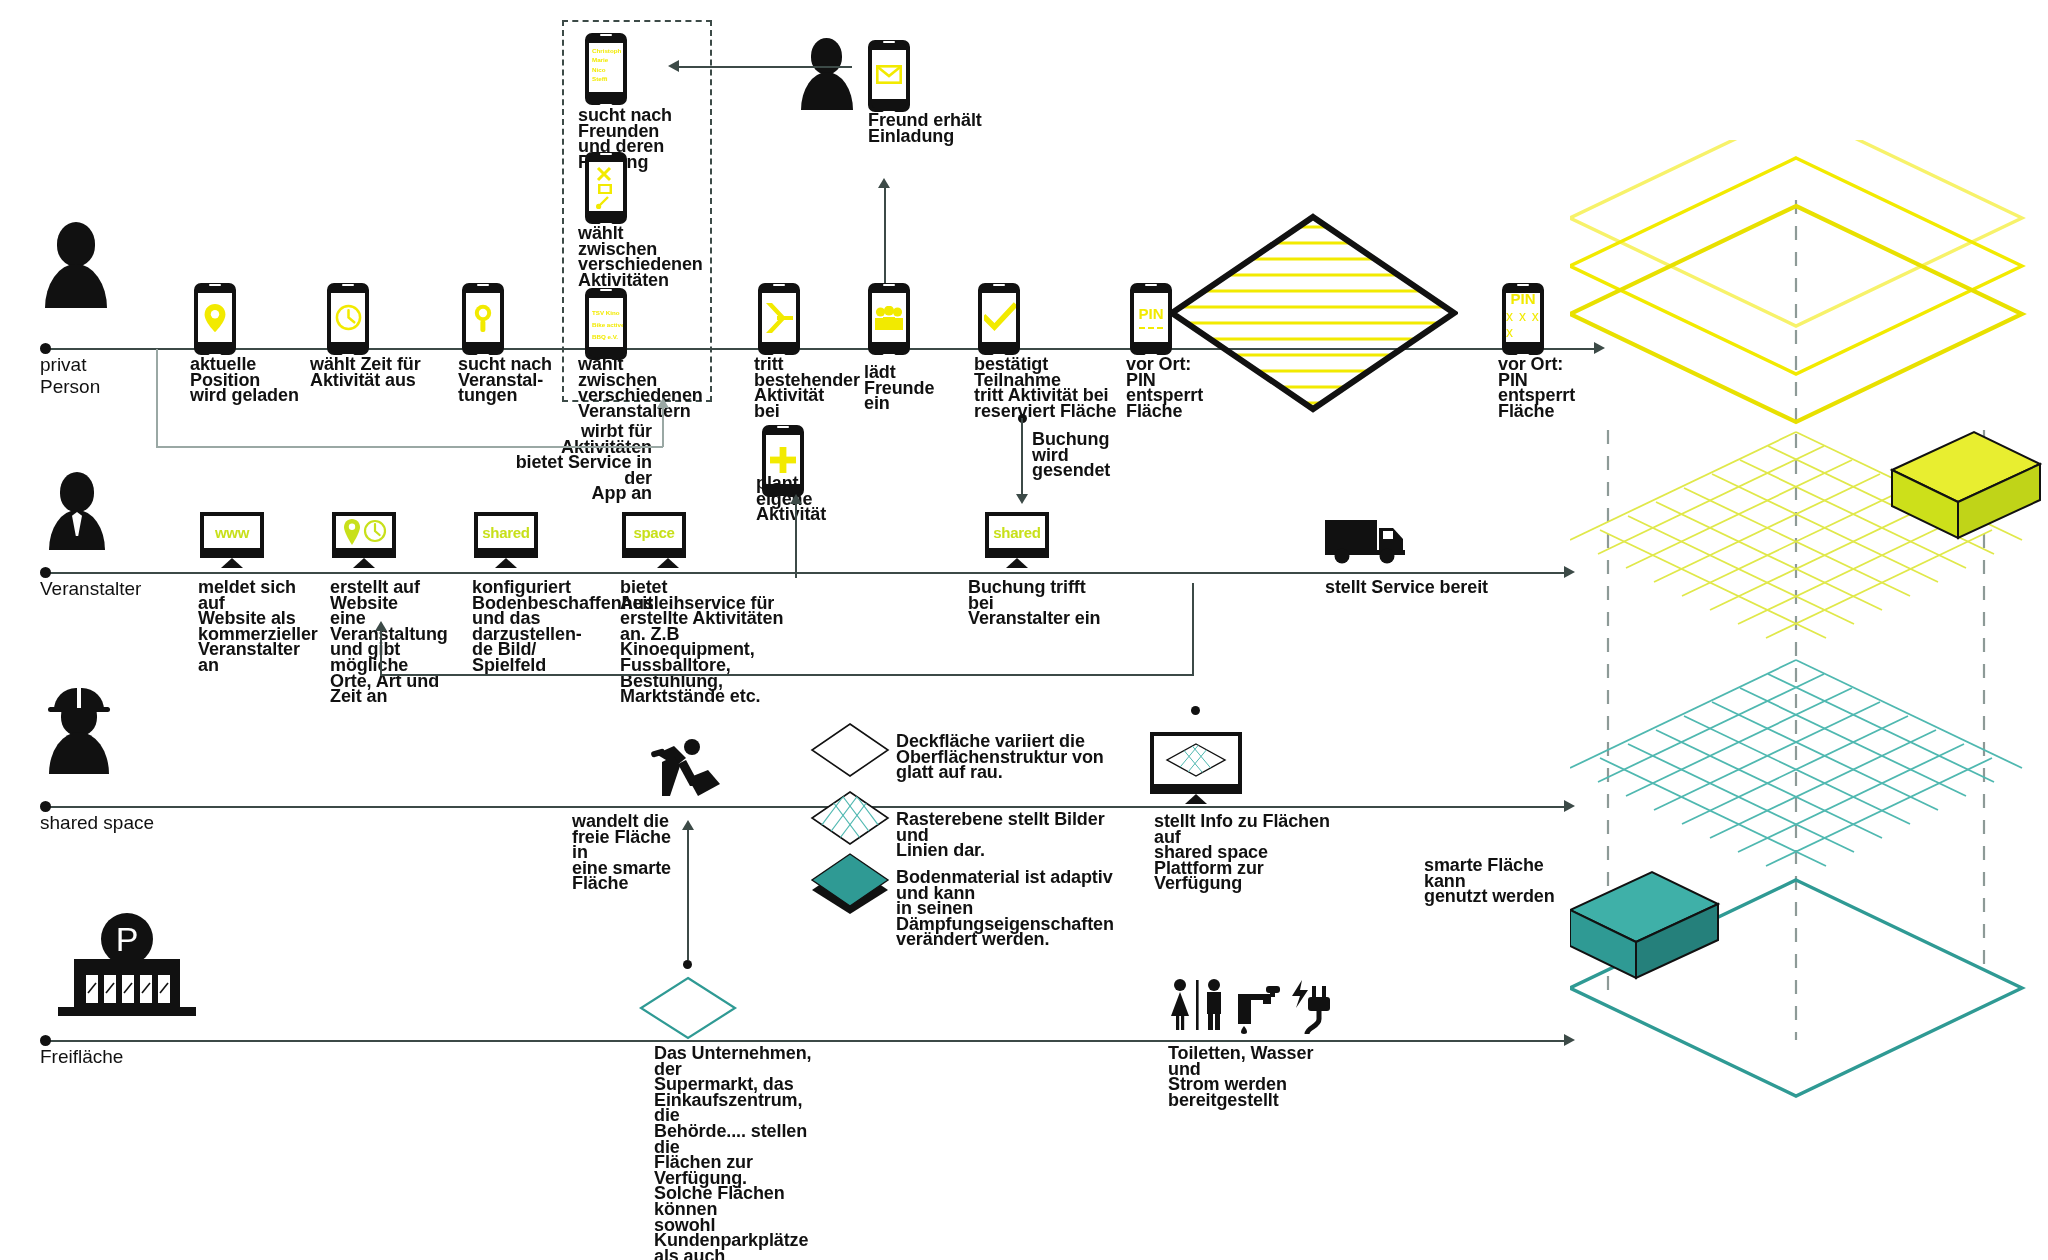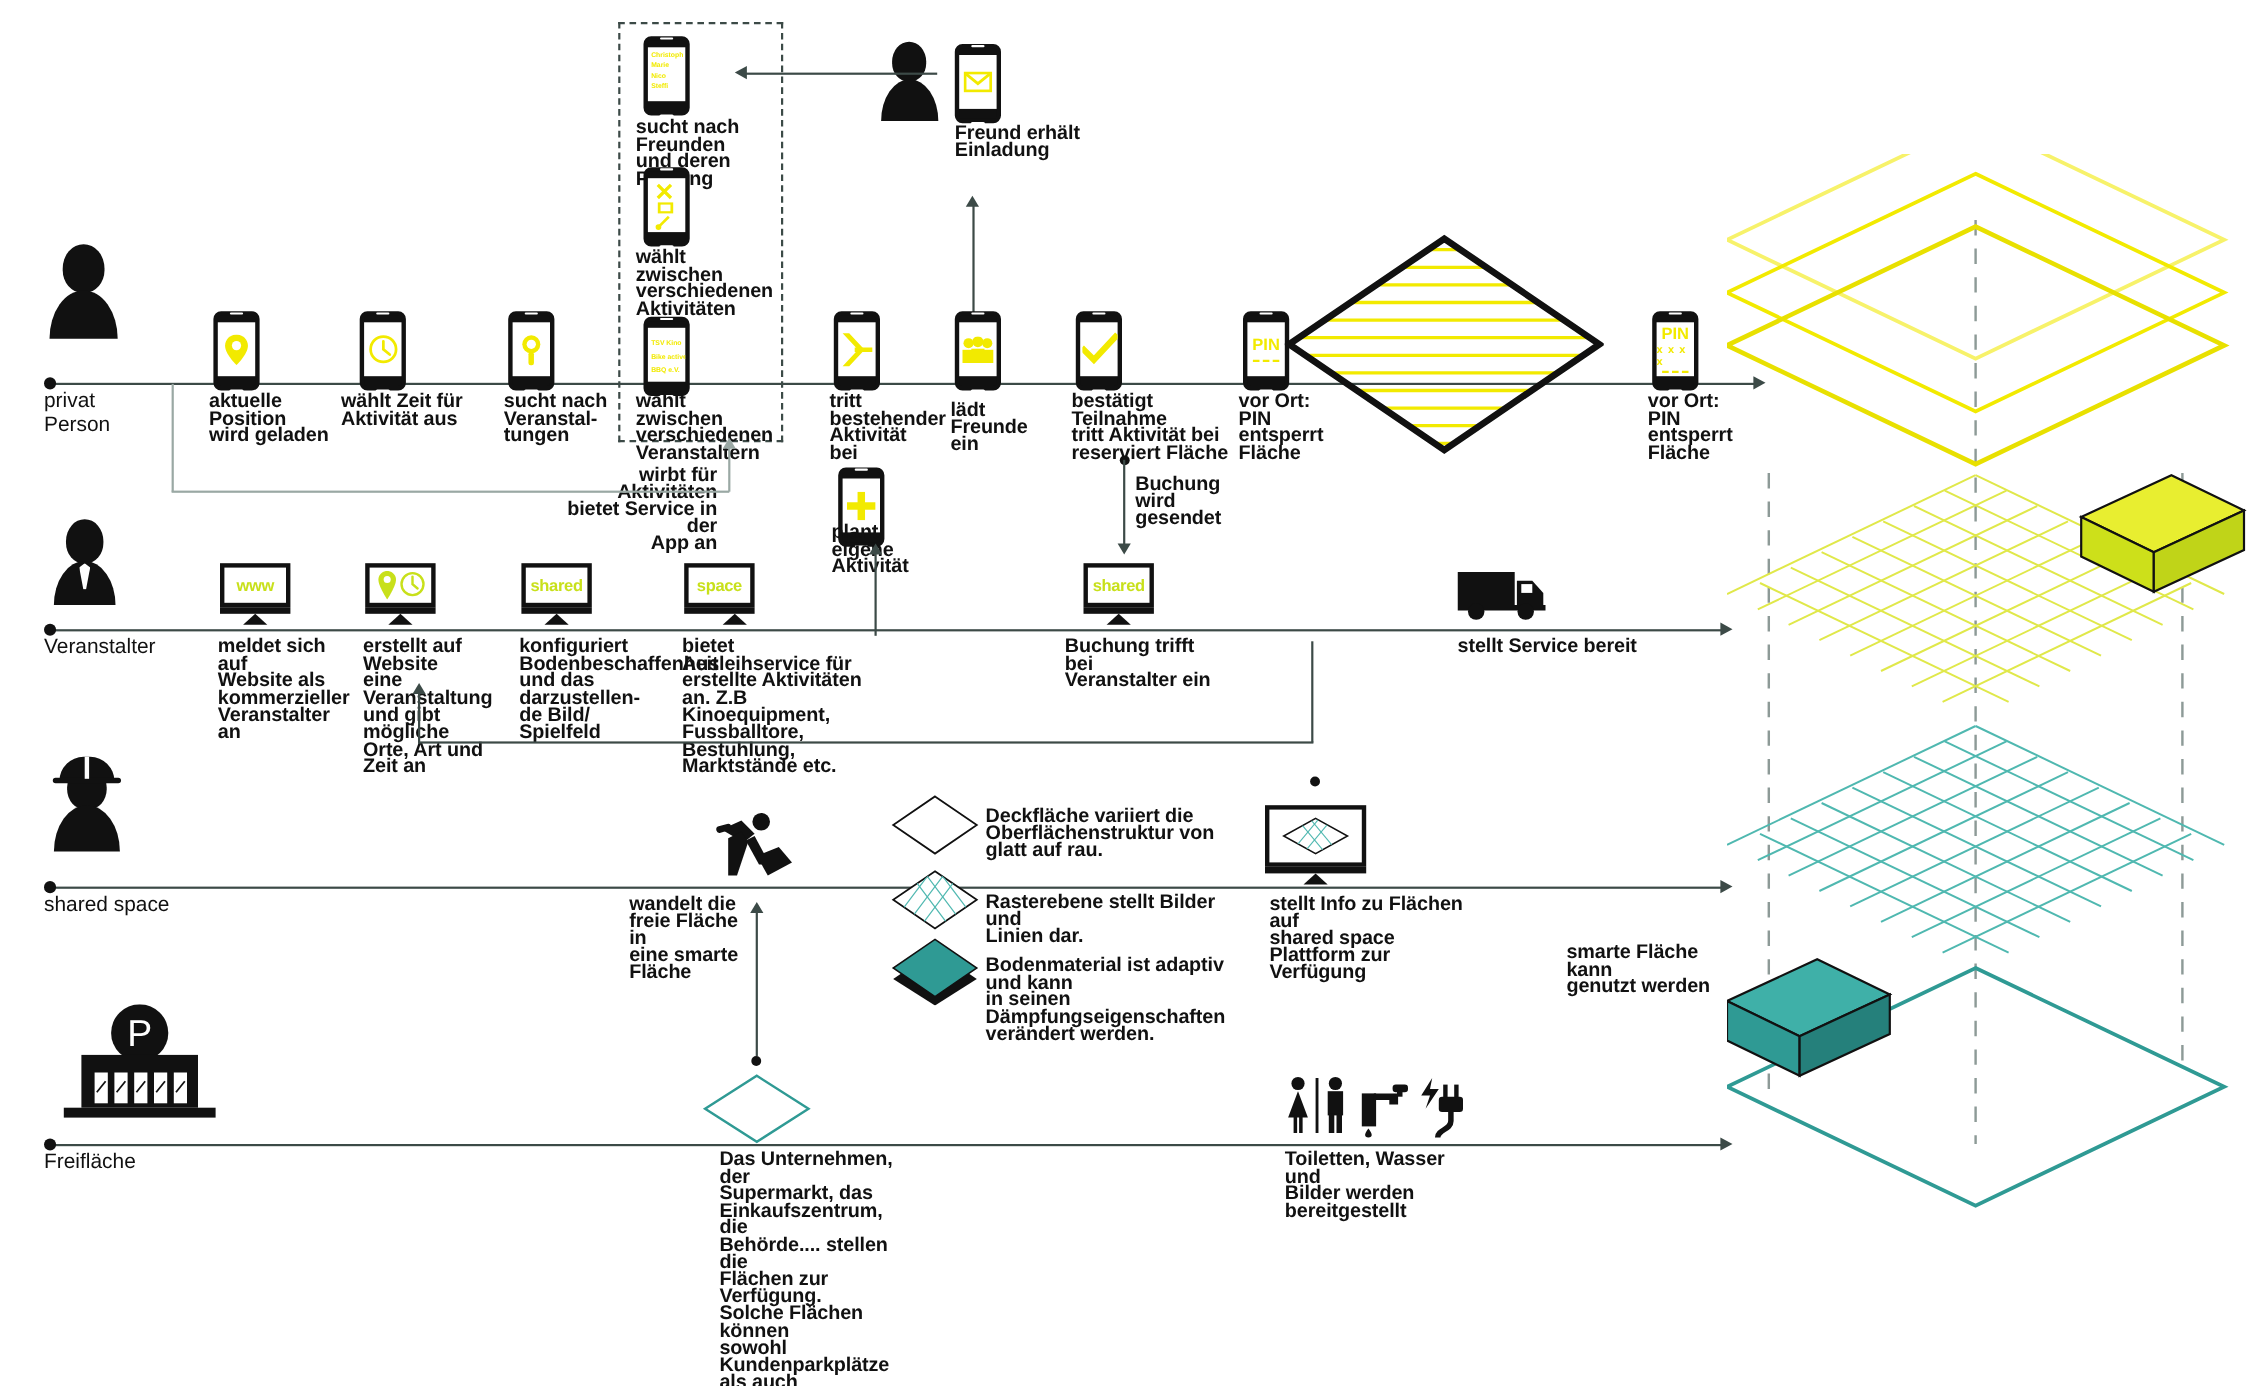--- a/index.html
+++ b/index.html
@@ -240,21 +240,21 @@
       <line x1="0" y1="158" x2="290" y2="158"></line>
     <line x1="0" y1="174" x2="290" y2="174"></line>
       <line x1="0" y1="190" x2="290" y2="190"></line>
   </g>
   <path d="M145 4 L286 100 L145 196 L4 100 Z" fill="none" stroke="#111" stroke-width="6"></path>
 </svg>
 
 <div class="phone" style="left:1502px;top:283px;">
   <div class="scr" style="flex-direction:column;justify-content:center;">
     <div style="font-size:15px;font-weight:700;color:#f2ea00;line-height:14px;">PIN</div>
-    <div style="font-size:10px;font-weight:700;color:#f2ea00;letter-spacing:1px;margin-top:2px;">x x x x</div>
+    <div style="font-size:14px;font-weight:400;color:#f2ea00;letter-spacing:1px;margin-top:2px;">x x x x</div>
     <div style="border-top:2px dashed #f2ea00;width:24px;margin-top:2px;"></div>
   </div>
 </div>
 <div class="abs cap" style="left:1498px;top:357px;width:80px;white-space:pre-line;">vor Ort:
 PIN
 entsperrt
 Fläche</div>
 
 <div class="lane-line" style="left:44px;top:572px;width:1522px;"></div>
 <div class="arrow-head" style="left:1564px;top:566px;"></div>
@@ -522,21 +522,21 @@
   </g>
   <g transform="translate(122,2)">
     <path d="M12 0 L2 16 h8 L6 28 L18 10 h-8 z" fill="#111"></path>
     <rect x="22" y="6" width="4" height="12" fill="#111"></rect>
     <rect x="32" y="6" width="4" height="12" fill="#111"></rect>
     <rect x="18" y="17" width="22" height="14" rx="3" fill="#111"></rect>
     <path d="M29 31 v8 c0 8 -12 8 -12 15" fill="none" stroke="#111" stroke-width="5"></path>
   </g>
 </svg>
 <div class="abs cap" style="left:1168px;top:1046px;width:160px;white-space:pre-line;">Toiletten, Wasser und
-Bilder werden
+Strom werden
 bereitgestellt</div>
 
 <svg class="abs" style="left:1570px;top:140px;" width="478" height="1010" viewBox="0 0 478 1010">
 
   <g stroke="#8d9a97" stroke-width="2.2" stroke-dasharray="14 12">
     <line x1="38" y1="290" x2="38" y2="860"></line>
     <line x1="226" y1="60" x2="226" y2="900"></line>
     <line x1="414" y1="290" x2="414" y2="830"></line>
   </g>
 

